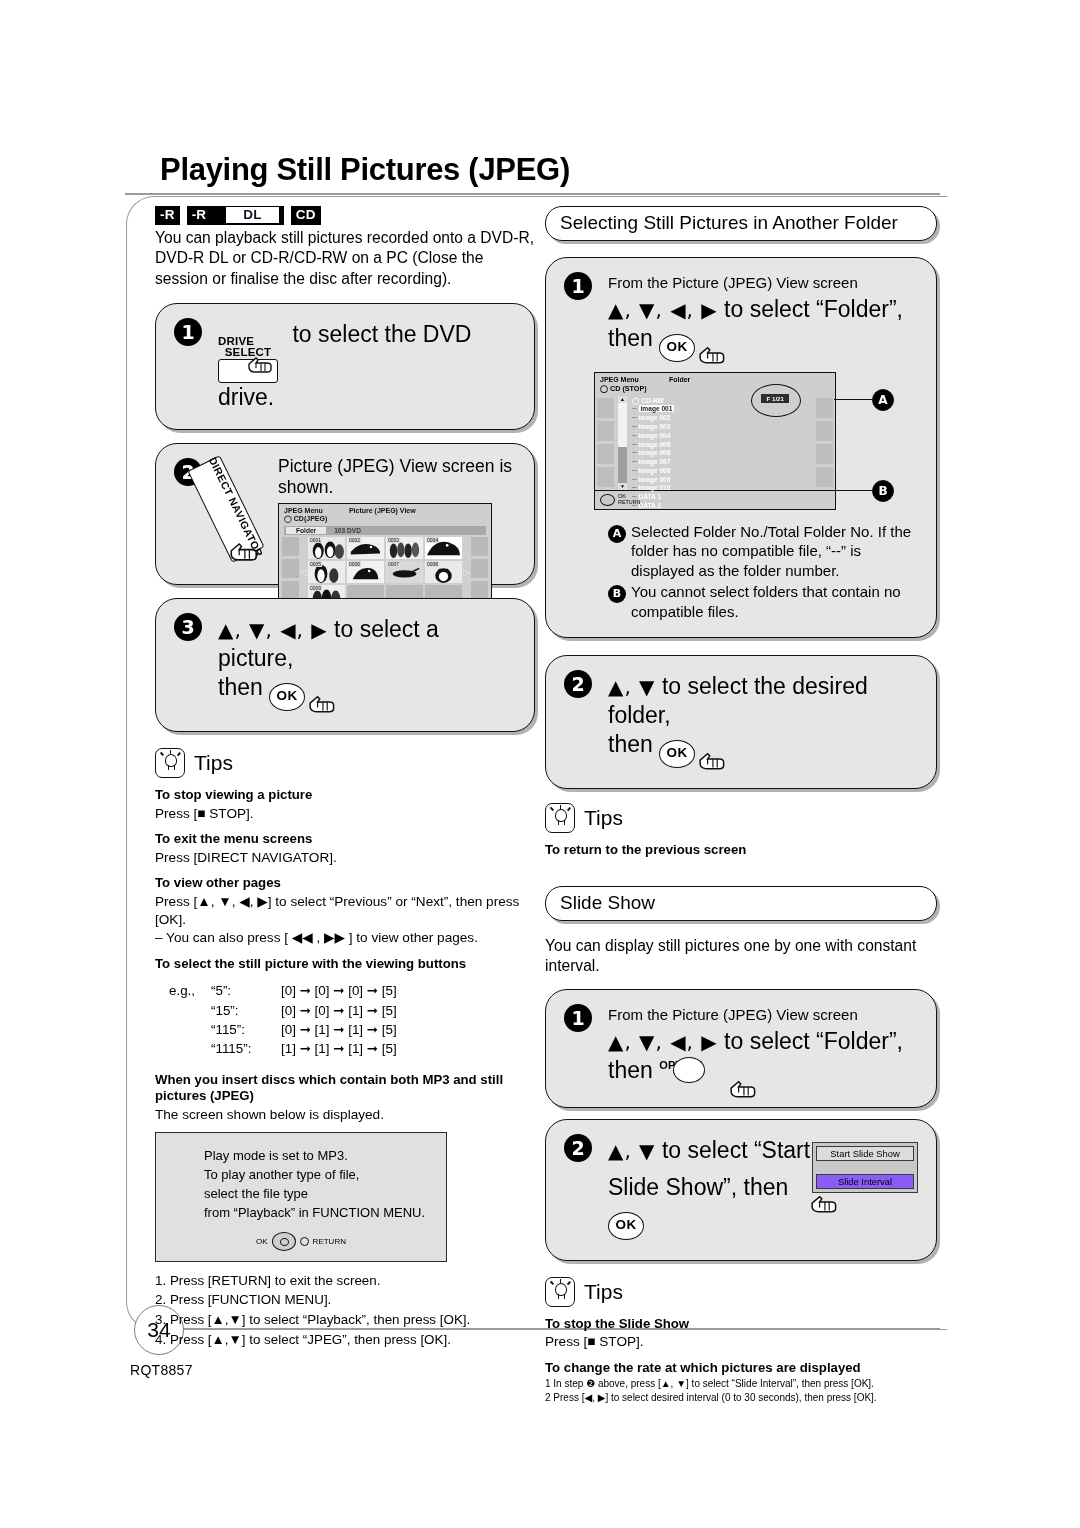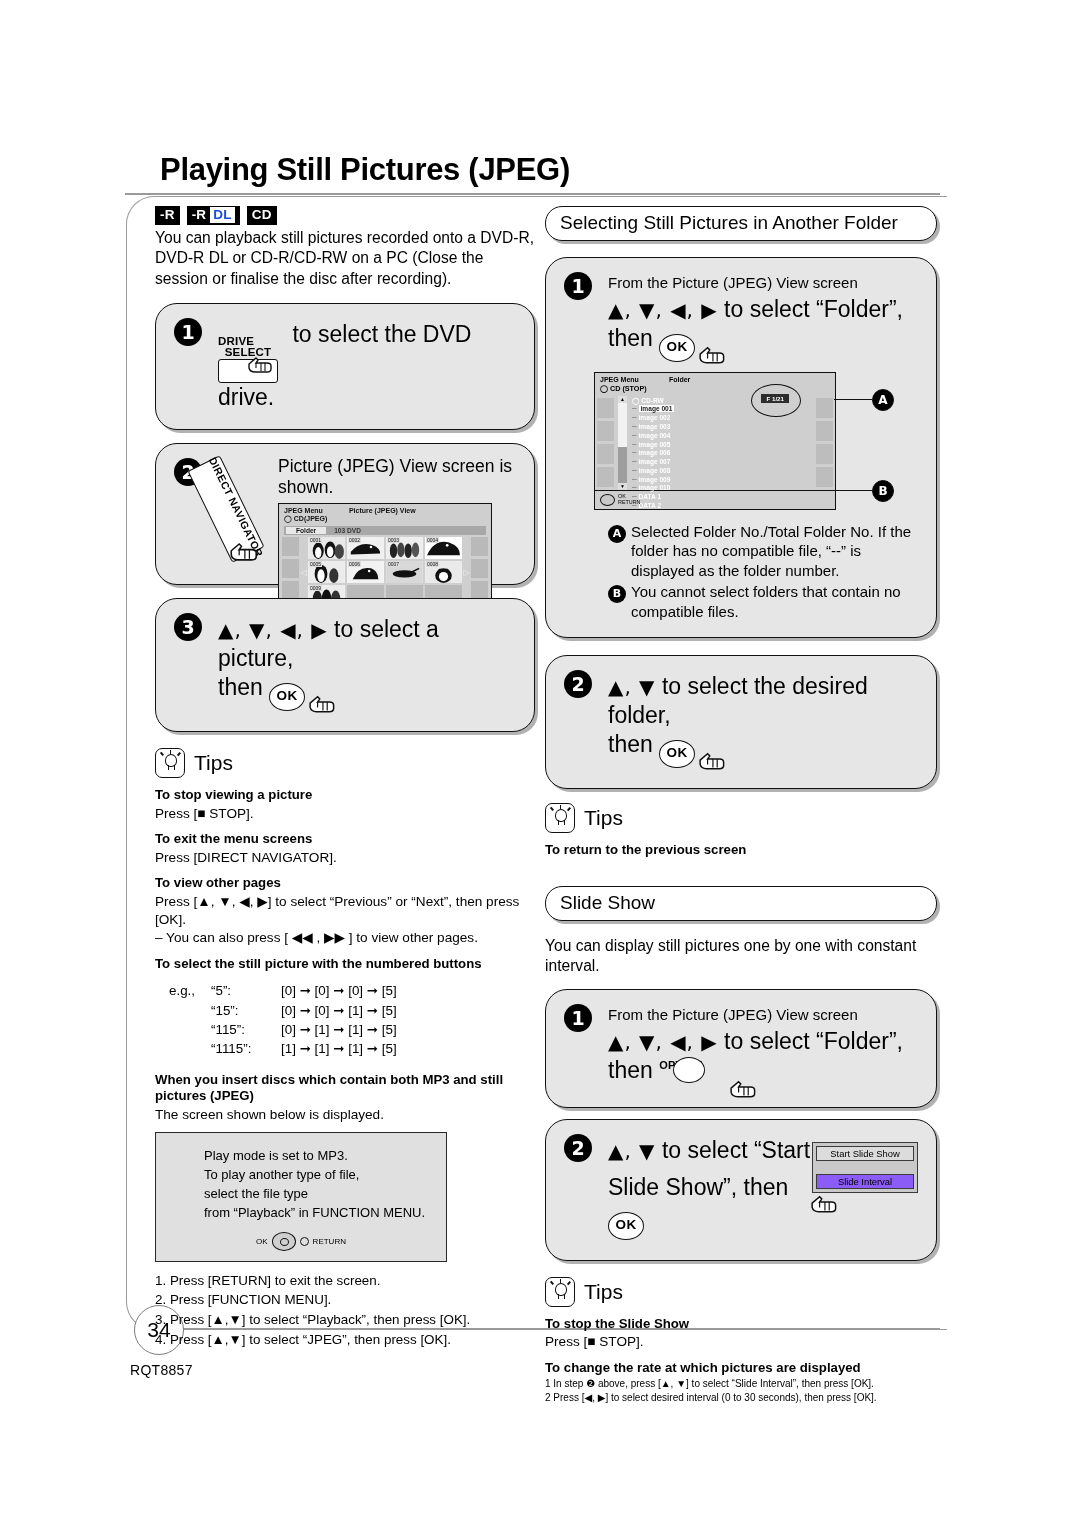--- a/index.html
+++ b/index.html
@@ -48,21 +48,21 @@
   .col-r{position:absolute;left:545px;top:206px;width:392px;}
 
   
   .disc-tags{display:flex;gap:7px;margin-bottom:3px;}
   .tag{
     background:#000;color:#fff;font-size:13.5px;font-weight:bold;
     padding:1px 5px 2px 5px;line-height:1.15;letter-spacing:.2px;
     display:inline-block;
   }
   .tag.two span{display:inline-block;}
-  .tag.two .w{background:#fff;color:#1d4ed8;margin-left:4px;padding:0 3px;}
+  .tag.two .w{background:#fff;color:#0f172a;margin-left:20px;padding:0 17px;}
 
   .body-text{font-size:15.6px;line-height:1.33;}
 
   
   .stepbox{
     position:relative;background:#e6e6e6;
     border:1.6px solid #111;border-radius:22px;
     margin-top:13px;
     box-shadow:3px 3px 0 rgba(0,0,0,.30);
   }
@@ -450,21 +450,21 @@
         </span>
         <span class="tips-title">Tips</span>
       </div>
       <div class="tip-b">To stop viewing a picture</div>
       <div class="tip-p">Press [■ STOP].</div>
       <div class="tip-b">To exit the menu screens</div>
       <div class="tip-p">Press [DIRECT NAVIGATOR].</div>
       <div class="tip-b">To view other pages</div>
       <div class="tip-p">Press [▲, ▼, ◀, ▶] to select “Previous” or “Next”, then press [OK].</div>
       <div class="tip-p">– You can also press [ ◀◀ , ▶▶ ] to view other pages.</div>
-      <div class="tip-b">To select the still picture with the numbered buttons</div>
+      <div class="tip-b">To select the still picture with the viewing buttons</div>
 
       <div class="eg">
         <table>
           <tbody>
               <tr>
             <td class="c1">e.g.,</td>
             <td class="c2">“5”:</td>
             <td><span>[0]</span> <span class="arrgl">➞</span> <span>[0]</span> <span class="arrgl">➞</span> <span>[0]</span> <span class="arrgl">➞</span> <span>[5]</span></td>
           </tr>
           <tr>

